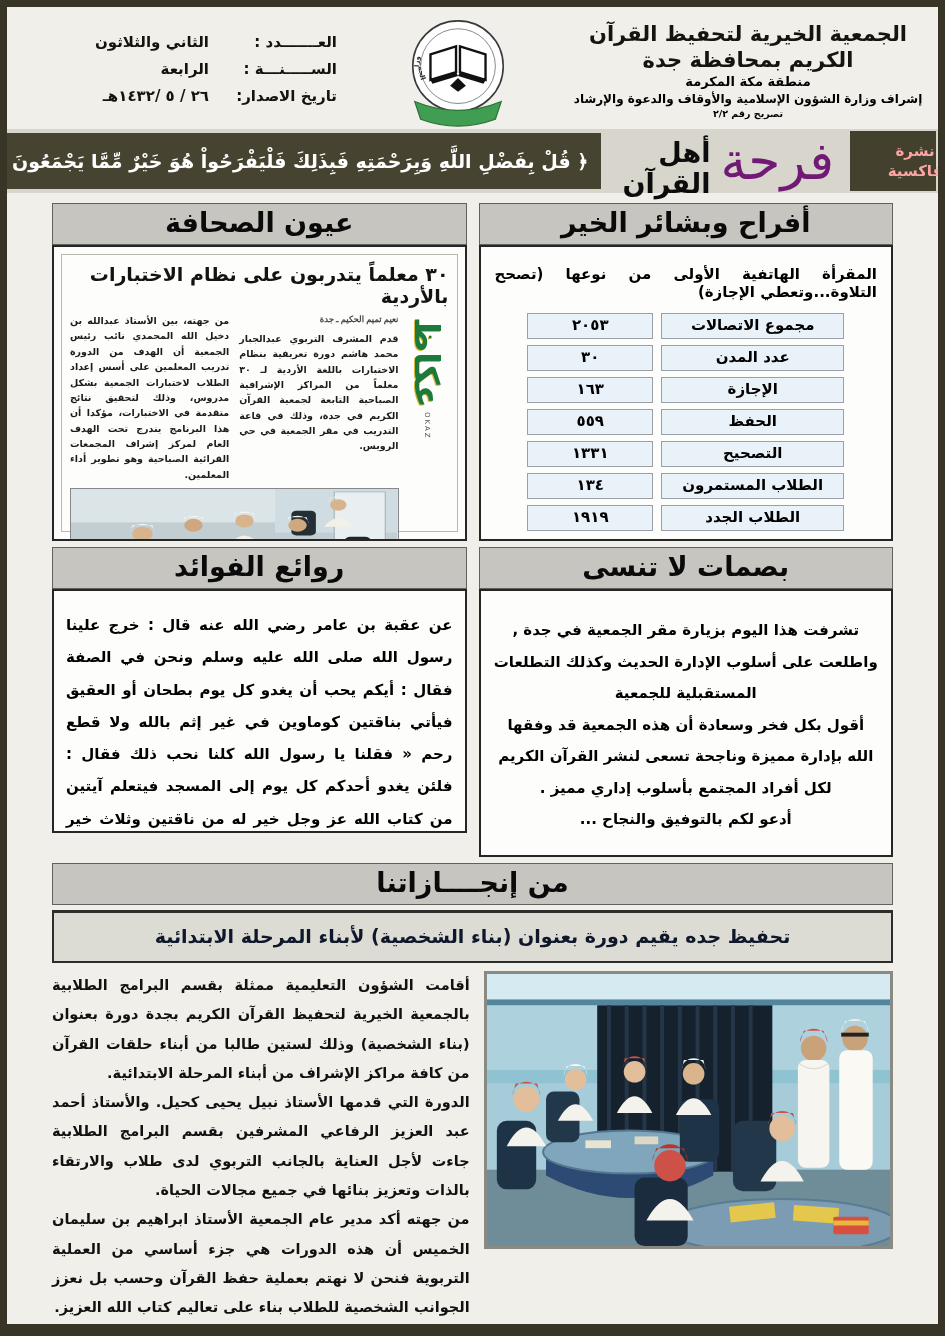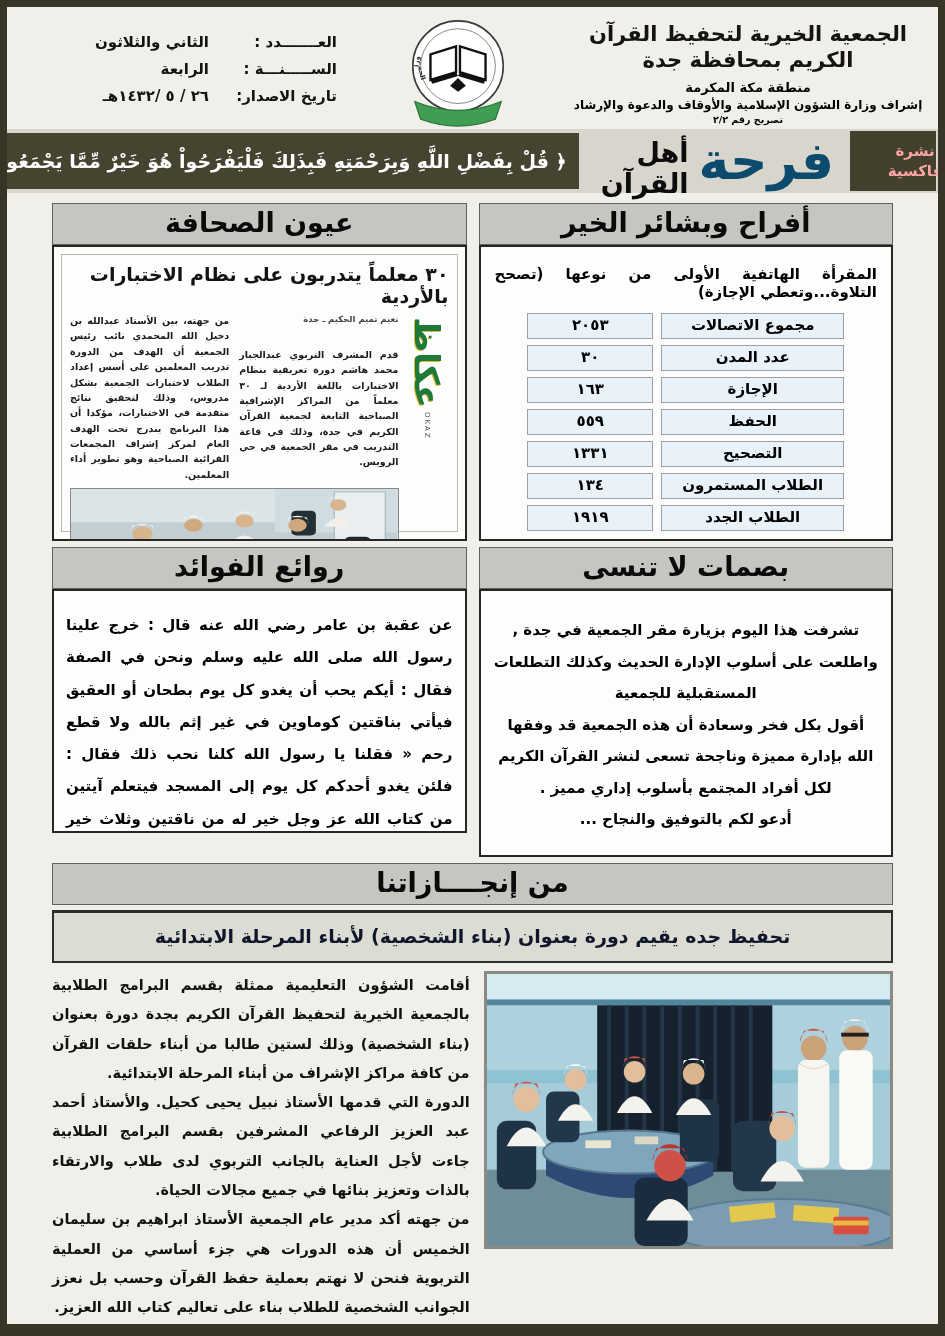--- a/index.html
+++ b/index.html
@@ -9,36 +9,36 @@
   .page{
     width:945px; height:1336px; margin:0 auto; position:relative;
     background:#f1efe9; border:7px solid #383527; border-bottom-width:12px;
     overflow:hidden; direction:rtl;
   }
 
   
   .masthead{ display:flex; align-items:flex-start; justify-content:space-between; padding:8px 10px 0 10px; height:120px; }
   .org-block{ width:360px; text-align:center; padding-top:6px; }
   .org-name{ font-size:21px; font-weight:900; color:#15140f; letter-spacing:-0.5px; line-height:1.25; }
-  .org-region{ font-size:13px; font-weight:bold; margin-top:6px; }
+  .org-region{ font-size:13px; font-weight:bold; }
   .org-super{ font-size:12px; font-weight:bold; margin-top:3px; }
   .org-permit{ font-size:9.5px; font-weight:bold; margin-top:2px; }
   .logo-wrap{ width:150px; height:118px; display:flex; justify-content:center; }
   .issue-block{ width:330px; padding:18px 10px 0 30px; }
   .issue-row{ display:flex; font-size:15px; font-weight:bold; color:#14130e; margin-bottom:9px; }
   .issue-row .lbl{ width:128px; }
   .issue-row .val{ }
 
   
   .title-band{ display:flex; align-items:stretch; height:64px; margin:2px 0 4px 0; background:#d7d5cc; }
   .bulletin-box{ background:#44402e; color:#fca5a5; width:86px; margin:2px 2px 2px 6px;
     display:flex; flex-direction:column; justify-content:center; align-items:center;
     font-size:15px; font-weight:bold; line-height:1.35;padding-left:44px; }
   .title-mid{ display:flex; align-items:center; gap:10px; padding:0 10px 0 18px; background:#d7d5cc; }
-  .title-main{ font-size:52px; font-weight:700; color:#0c4a6e; line-height:1; letter-spacing:-1px; }
+  .title-main{ font-size:52px; font-weight:400; color:#701a75; line-height:1; letter-spacing:-1px; }
   .title-sub{ font-size:27px; font-weight:900; color:#0c0c0c; padding-top:14px; }
   .verse-band{ flex:1; background:#474331; margin:4px 4px 4px 2px; color:#fff;
     display:flex; align-items:center; justify-content:center; gap:8px; padding:0 12px; }
   .verse-text{ font-size:19px; font-weight:bold; white-space:nowrap; }
 
   
   .content{ padding:0 45px; }
   .two-col{ display:grid; grid-template-columns:1fr 1fr; column-gap:12px; }
   .sec-head{ background:#c6c5c0; border:1px solid #62625c; text-align:center;
     font-size:27px; font-weight:900; color:#0a0a0a; padding:3px 0 6px 0; margin-top:6px; }
@@ -59,21 +59,21 @@
   .panel.press{ height:296px; padding:7px; }
   .clip{ border:1px solid #b9b9b2; height:100%; padding:6px 8px; display:grid;
     grid-template-columns:44px 1fr; grid-template-rows:auto auto 1fr; column-gap:6px; }
   .okaz{ grid-row:2 / span 2; display:flex; flex-direction:column; align-items:center; padding-top:4px; }
   .okaz-word{ writing-mode:vertical-rl; font-size:34px; font-weight:900; color:#1d7a3a;
     text-shadow:1px 1px 0 #d8b635; letter-spacing:4px; line-height:1; }
   .okaz-latin{ font-size:7px; letter-spacing:2px; color:#555; margin-top:4px; writing-mode:vertical-rl; }
   .clip-head{ grid-column:1 / span 2; font-size:19px; font-weight:900; color:#131313; padding:2px 0 6px 0; }
   .clip-cols{ display:flex; gap:10px; font-size:9.5px; font-weight:bold; line-height:1.62; text-align:justify; color:#1c1c1c; }
   .clip-col{ flex:1; }
-  .clip-byline{ color:#444; font-size:8.5px; margin-bottom:20px; }
+  .clip-byline{ color:#444; font-size:8.5px; margin-bottom:4px;font-family:Liberation Serif, serif; }
   .clip-photo{ margin-top:6px; border:1px solid #888; height:118px; }
   .clip-photo svg{ width:100%; height:100%; display:block; }
 
   
   .panel.hadith{ height:244px; }
   .hadith-text{ font-size:15px; font-weight:bold; line-height:2.15; text-align:justify; margin-top:8px; }
   .panel.imprints{ height:268px; }
   .imprints-text{ font-size:15px; font-weight:bold; line-height:2.1; text-align:center; margin-top:14px; }
 
   

